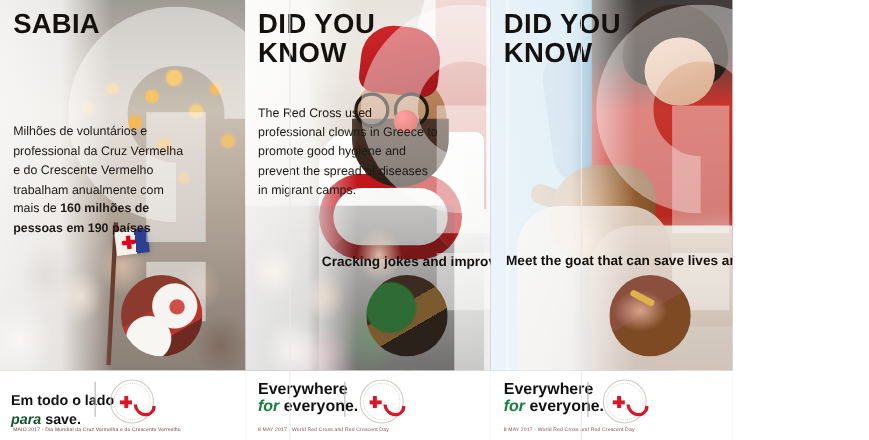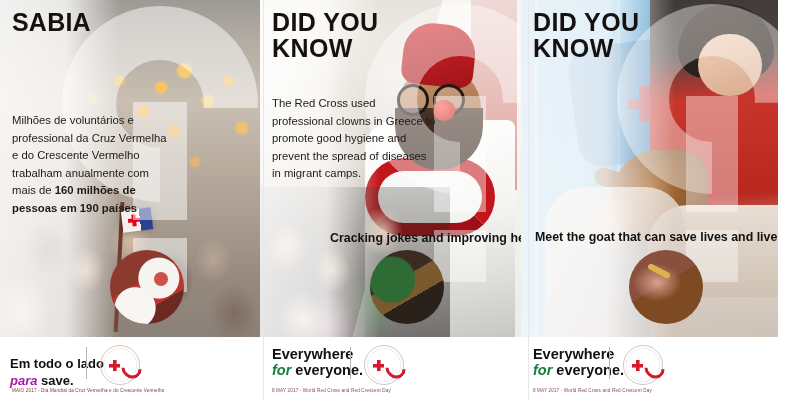--- a/index.html
+++ b/index.html
@@ -1,17 +1,17 @@
 <!DOCTYPE html>
 <html><head>
 <meta charset="utf-8">
 <style>
   html,body{margin:0;padding:0;background:#ffffff;}
   body{width:790px;height:400px;overflow:hidden;font-family:"Liberation Sans",sans-serif;}
-  .board{position:relative;width:778px;height:400px;display:flex;background:#ffffff;}
+  .board{position:relative;width:666px;height:400px;display:flex;background:#ffffff;}
 
   .panel{position:relative;overflow:hidden;background:#f2f0ee;}
   .p1{width:264px;height:400px;}
   .p2{width:265px;height:400px;}
   .p3{width:261px;height:400px;}
 
   .photo{position:absolute;left:0;top:0;right:0;height:337px;overflow:hidden;}
 
   
   .layer{position:absolute;left:0;top:0;width:100%;height:100%;}
@@ -169,21 +169,21 @@
 
   
   .footer{position:absolute;left:0;bottom:0;width:100%;height:63px;background:#ffffff;z-index:8;}
   .ft-inner{position:relative;width:100%;height:100%;}
 
   .evh{position:absolute;left:12px;top:9px;font-size:14.5px;font-weight:bold;color:#111;line-height:1.12;}
   .evh i{font-style:italic;color:#15803d;font-weight:bold;}
   .evh .l2{display:block;}
 
   .pt-h{position:absolute;left:10px;top:19px;font-size:13px;font-weight:bold;color:#111;line-height:1.3;}
-  .pt-h i{font-style:italic;color:#a21caf;margin-top:45px;}
+  .pt-h i{font-style:italic;color:#14532d;margin-top:45px;}
 
   .fdiv{position:absolute;top:10px;width:1px;height:32px;background:#b9b3ad;}
   .d1{left:86px;} .d2{left:90px;} .d3{left:88px;}
 
   .emblem{position:absolute;top:8px;width:38px;height:38px;border-radius:50%;border:1px solid #cfc9c3;}
   .e1{left:100px;} .e2{left:104px;} .e3{left:102px;}
   .emblem .cross{position:absolute;left:8px;top:14px;width:11px;height:11px;
      background:linear-gradient(#d7182a,#d7182a) center/3.6px 11px no-repeat,
                 linear-gradient(#d7182a,#d7182a) center/11px 3.6px no-repeat;}
   .emblem .cres{position:absolute;left:21px;top:12px;width:13px;height:15px;border-radius:50%;

